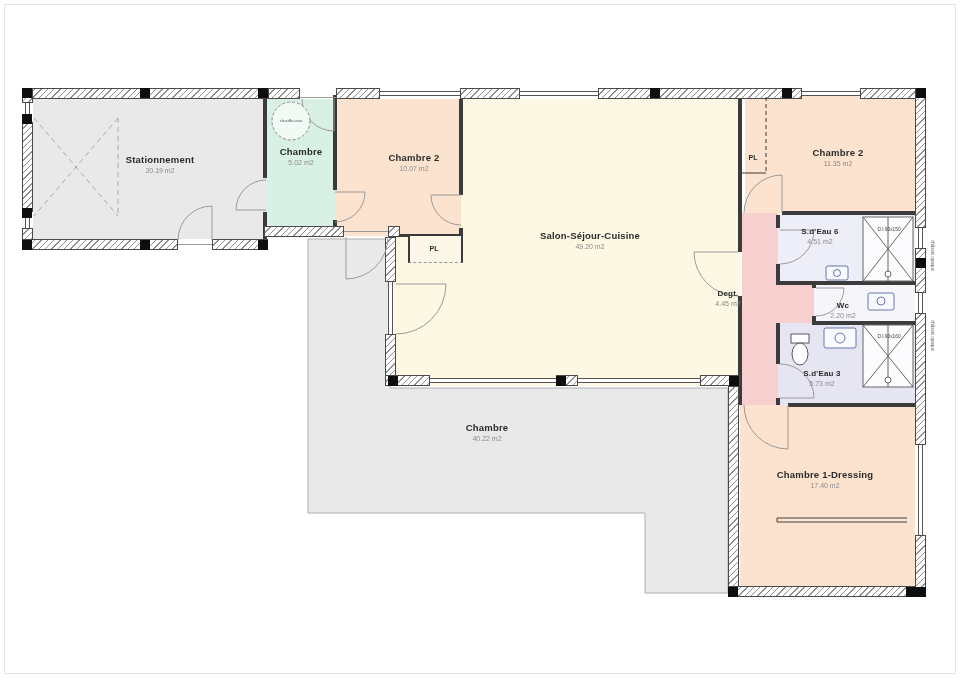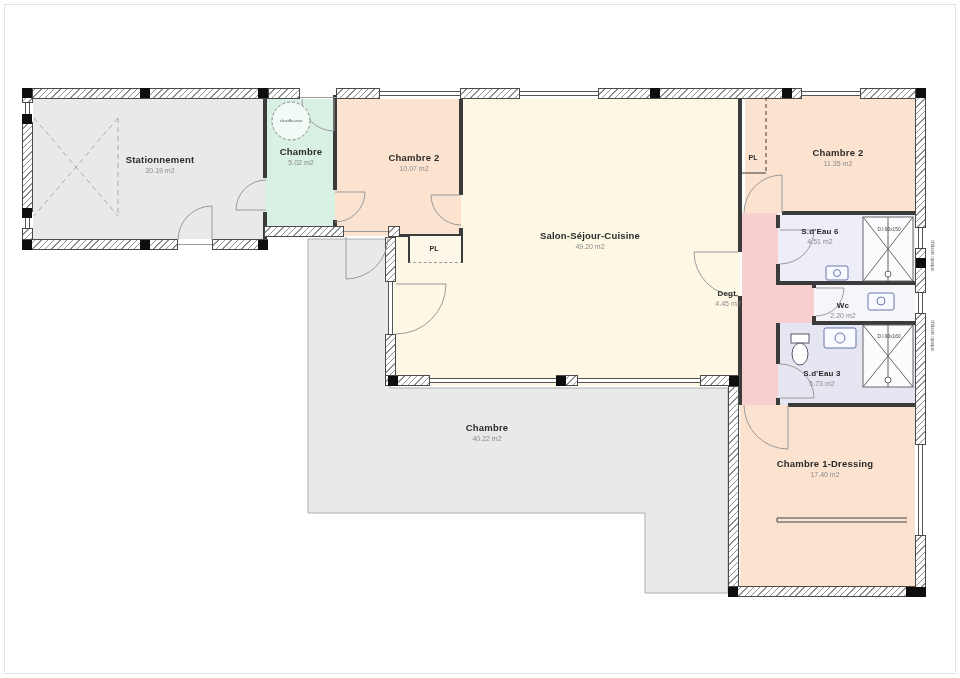--- a/index.html
+++ b/index.html
@@ -215,21 +215,21 @@
     <span class="rarea">4.45 m2</span>
   </div>
   <div class="rlabel sm" style="left:843px;top:311px">
     <span class="rname">Wc</span>
     <span class="rarea">2.20 m2</span>
   </div>
   <div class="rlabel sm" style="left:822px;top:379px">
     <span class="rname">S.d'Eau 3</span>
     <span class="rarea">5.73 m2</span>
   </div>
-  <div class="rlabel" style="left:825px;top:469px">
+  <div class="rlabel" style="left:825px;top:480px">
     <span class="rname">Chambre 1-Dressing</span>
     <span class="rarea">17.40 m2</span>
   </div>
   <div class="rlabel" style="left:487px;top:433px">
     <span class="rname">Chambre</span>
     <span class="rarea">40.22 m2</span>
   </div>
 
   <div class="rlabel xs" style="left:434px;top:249px">PL</div>
   <div class="rlabel xs" style="left:753px;top:158px">PL</div>

